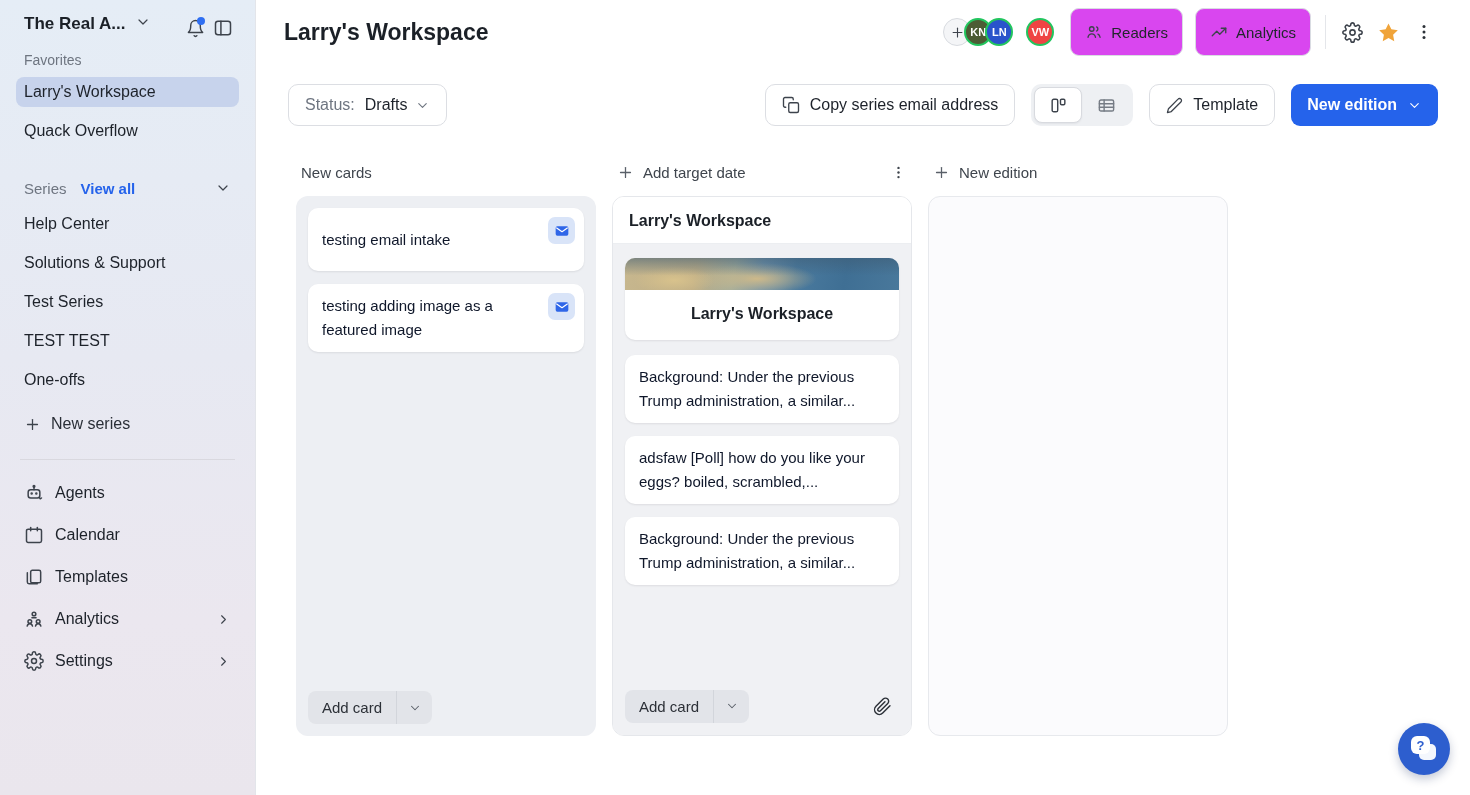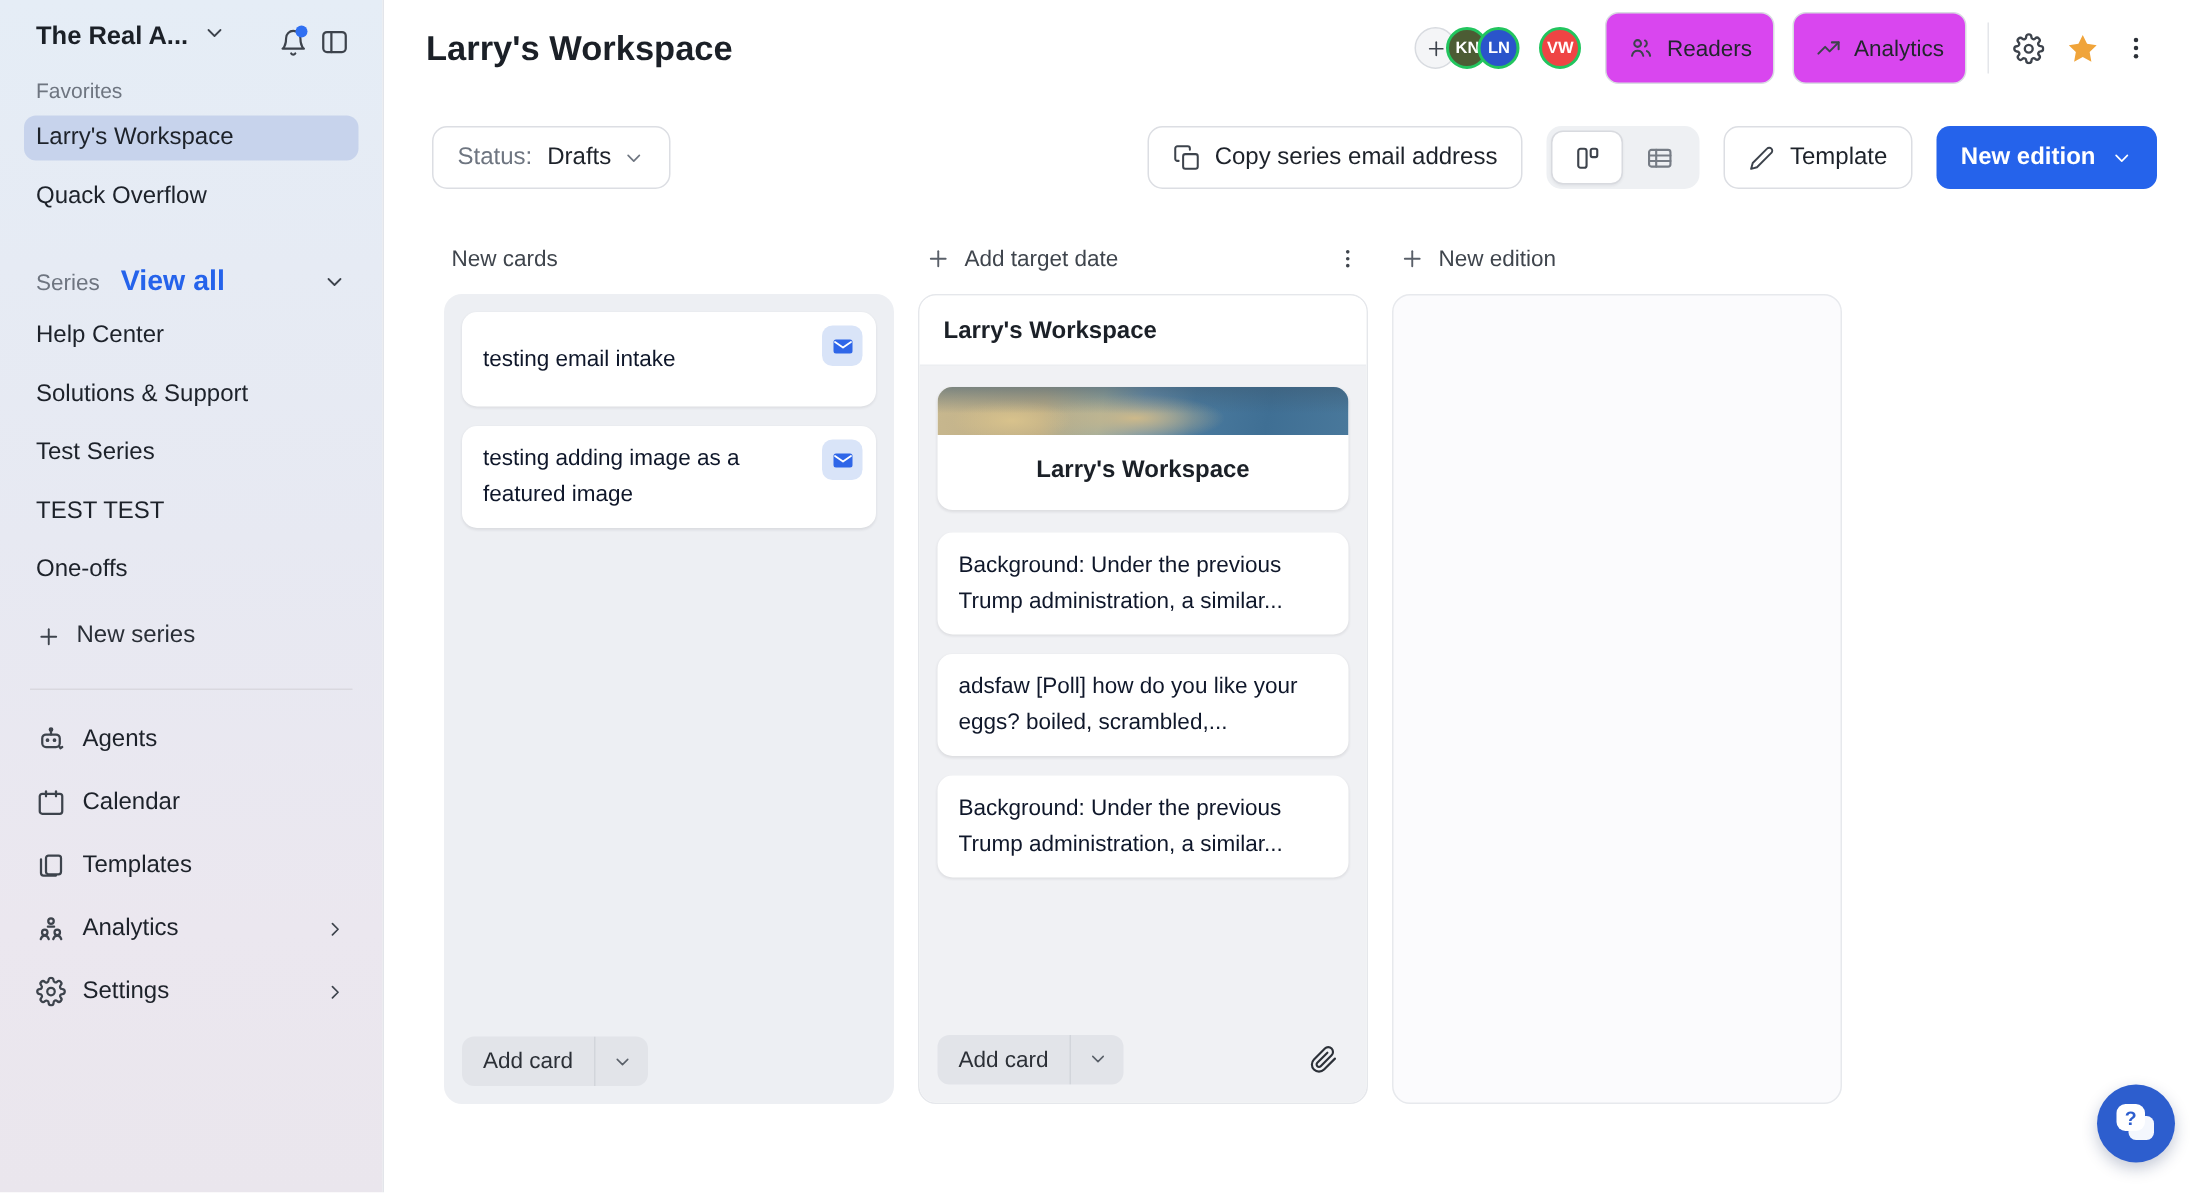--- a/index.html
+++ b/index.html
@@ -15,21 +15,21 @@
   .sb-ws-name { font-size:17px; font-weight:700; color:#1b2027; max-width:120px; white-space:nowrap; }
   .sb-header .chev { margin-left:10px; }
   .sb-header-spacer { flex:1; }
   .sb-iconbtn { position:relative; width:28px; height:28px; display:flex; align-items:center; justify-content:center; border-radius:6px; cursor:pointer; }
   .bell-dot { position:absolute; top:3px; right:4px; width:8px; height:8px; border-radius:50%; }
   .sb-label { margin-top:8px; padding-left:8px; font-size:14px; color:#6e7580; }
   .sb-item { display:flex; align-items:center; height:30px; margin-top:9px; padding:0 8px; border-radius:8px; font-size:16px; color:#1d222a; cursor:pointer; }
   .sb-item.selected { }
   .sb-series-row { display:flex; align-items:center; margin-top:30px; padding:0 8px; height:24px; }
   .sb-series-label { font-size:15px; color:#6e7580; }
-  .sb-viewall { font-size:19px; font-weight:600; margin-left:14px; cursor:pointer; }
+  .sb-viewall { font-size:15px; font-weight:600; margin-left:14px; cursor:pointer; }
   .sb-series-row .chev { margin-left:auto; }
   .sb-newseries { display:flex; align-items:center; gap:10px; margin-top:14px; padding:0 8px; height:30px; font-size:16px; color:#2a2f37; cursor:pointer; }
   .sb-divider { height:1px; background:#d9d8df; margin:20px 4px 6px 4px; }
   .sb-nav-item { display:flex; align-items:center; gap:11px; height:30px; margin-top:12px; padding:0 8px; font-size:16px; color:#1d222a; border-radius:8px; cursor:pointer; }
   .sb-nav-item .chev-right { margin-left:auto; }
 
   
   .main { flex:1; display:flex; flex-direction:column; min-width:0; }
   .main-header { display:flex; align-items:center; height:58px; padding:6px 28px 0 28px; }
   .page-title { font-size:23px; font-weight:700; color:#1b2027; }

